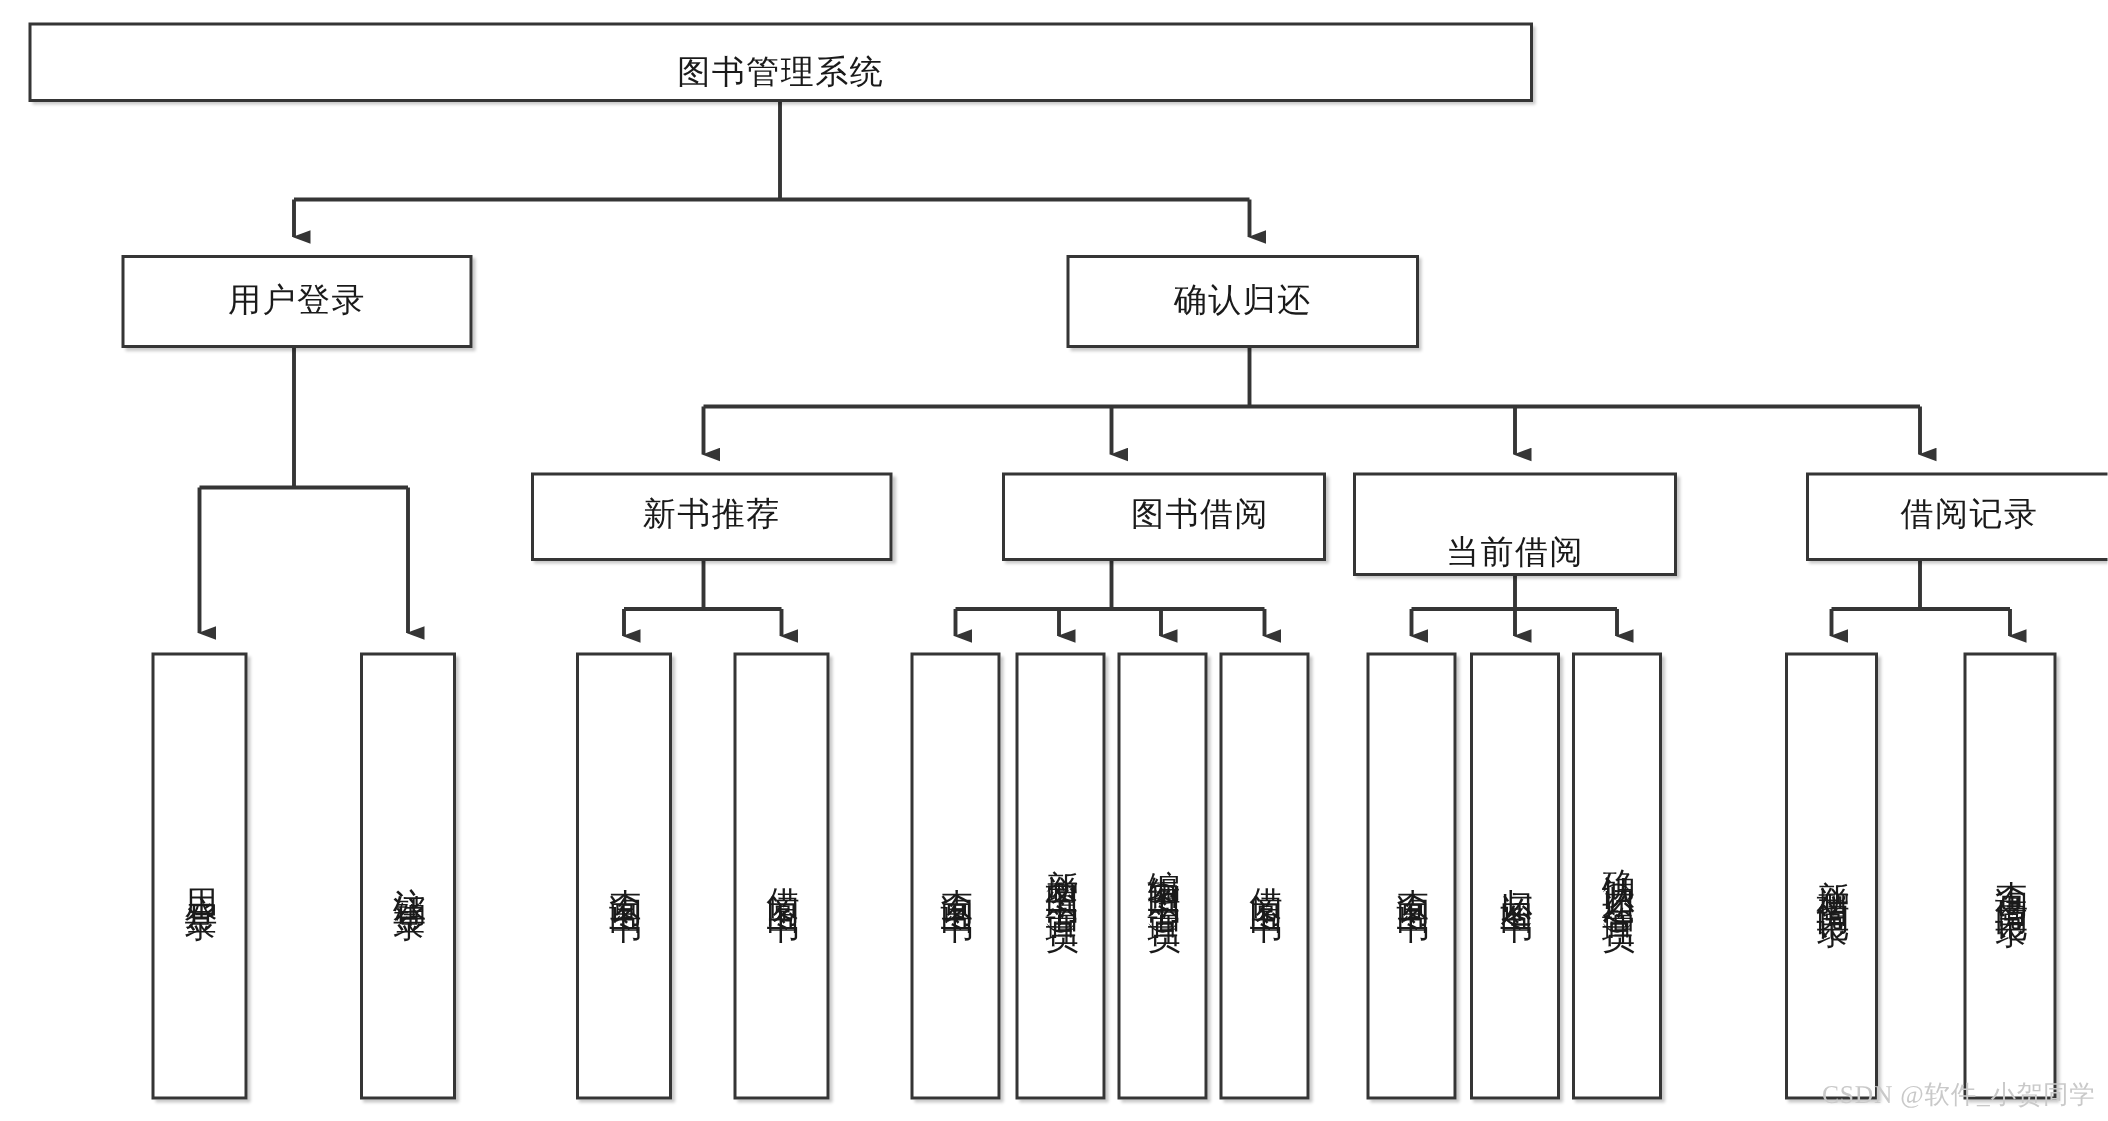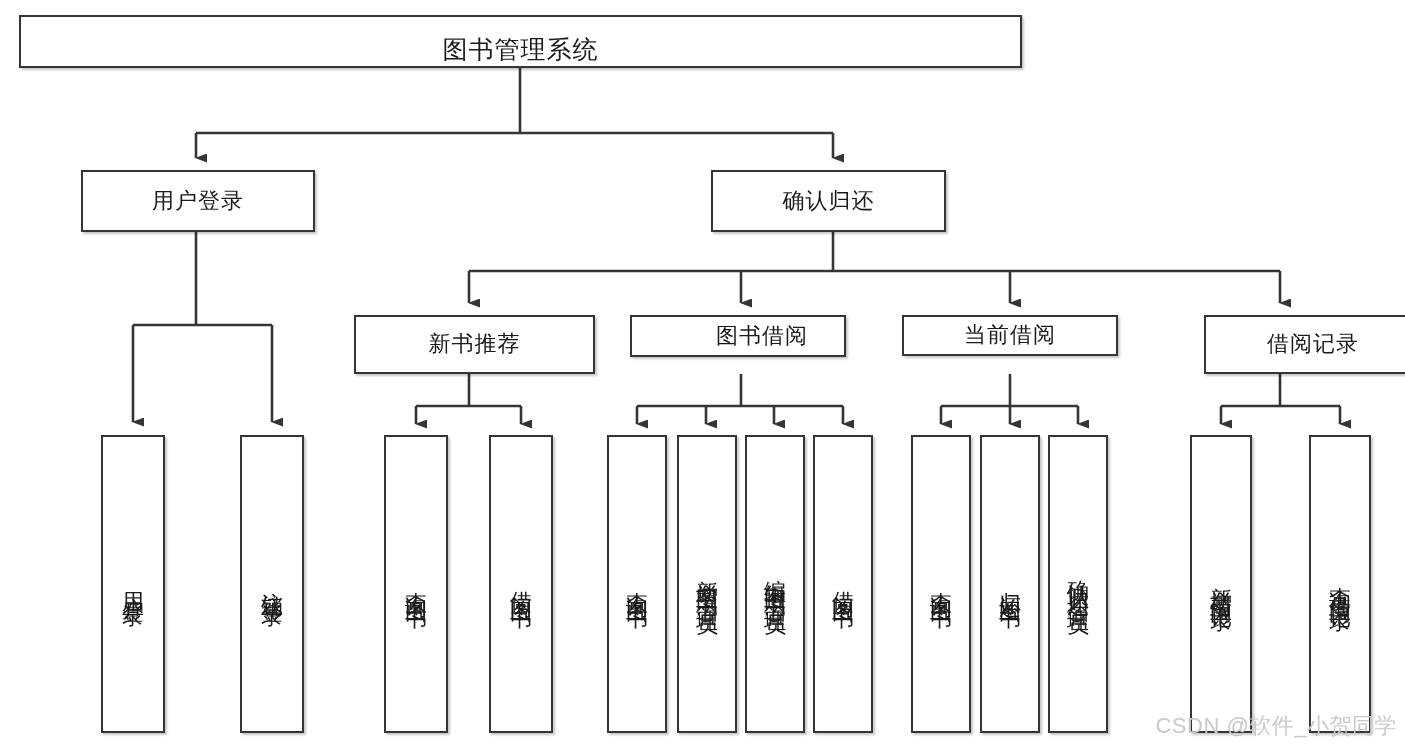--- a/index.html
+++ b/index.html
@@ -42,45 +42,45 @@
     color: #1a1a1a;
     line-height: 1.12;
     text-align: center;
     white-space: pre;
   }
   .node.horizontal .node-label {
     font-size: 22px;
     letter-spacing: 1px;
   }
   .node.root .node-label {
-    font-size: 25px;
+    font-size: 22px;
     letter-spacing: 1px;
     margin-top: 16px;
   }
   .node.vertical {
     align-items: center;
     justify-content: center;
   }
   .node.vertical .node-label {
     writing-mode: vertical-rl;
     text-orientation: upright;
     font-size: 22px;
     letter-spacing: 5px;
     line-height: 1;
     max-height: 290px;
   }
   .watermark {
     position: absolute;
     right: 8px;
     bottom: 6px;
-    font-size: 22px;
+    font-size: 17px;
     color: #c9c9c9;
     letter-spacing: 0.5px;
     white-space: nowrap;
-    font-family: Liberation Sans, sans-serif;
+    font-family: Liberation Serif, serif;
   }
 </style>
 </head>
 <body>
 
 <div id="diagram-root">
 
   <svg class="edges" viewBox="0 0 1405 747">
     <defs>
       <marker id="arrowhead" markerWidth="10" markerHeight="12" refX="4.5" refY="11" orient="auto" markerUnits="userSpaceOnUse">
@@ -138,24 +138,24 @@
   <div class="node horizontal" style="left:81px; top:170px; width:234px; height:62px;">
     <span class="node-label">用户登录</span>
   </div>
   <div class="node horizontal" style="left:711px; top:170px; width:235px; height:62px;">
     <span class="node-label">确认归还</span>
   </div>
 
   <div class="node horizontal" style="left:354px; top:315px; width:241px; height:59px;">
     <span class="node-label">新书推荐</span>
   </div>
-  <div class="node horizontal" style="left:630px; top:315px; width:216px; height:42px;padding-left:48px;">
+  <div class="node horizontal" style="left:668px; top:315px; width:216px; height:59px;padding-left:48px;">
     <span class="node-label">图书借阅</span>
   </div>
-  <div class="node horizontal" style="left:902px; top:315px; width:216px; height:41px;">
+  <div class="node horizontal" style="left:902px; top:315px; width:216px; height:69px;align-items:flex-end;">
     <span class="node-label">当前借阅</span>
   </div>
   <div class="node horizontal" style="left:1204px; top:315px; width:218px; height:59px;">
     <span class="node-label">借阅记录</span>
   </div>
 
   <div class="node vertical" style="left:101px; top:435px; width:64px; height:298px;">
     <span class="node-label">用户登录</span>
   </div>
   <div class="node vertical" style="left:240px; top:435px; width:64px; height:298px;">

